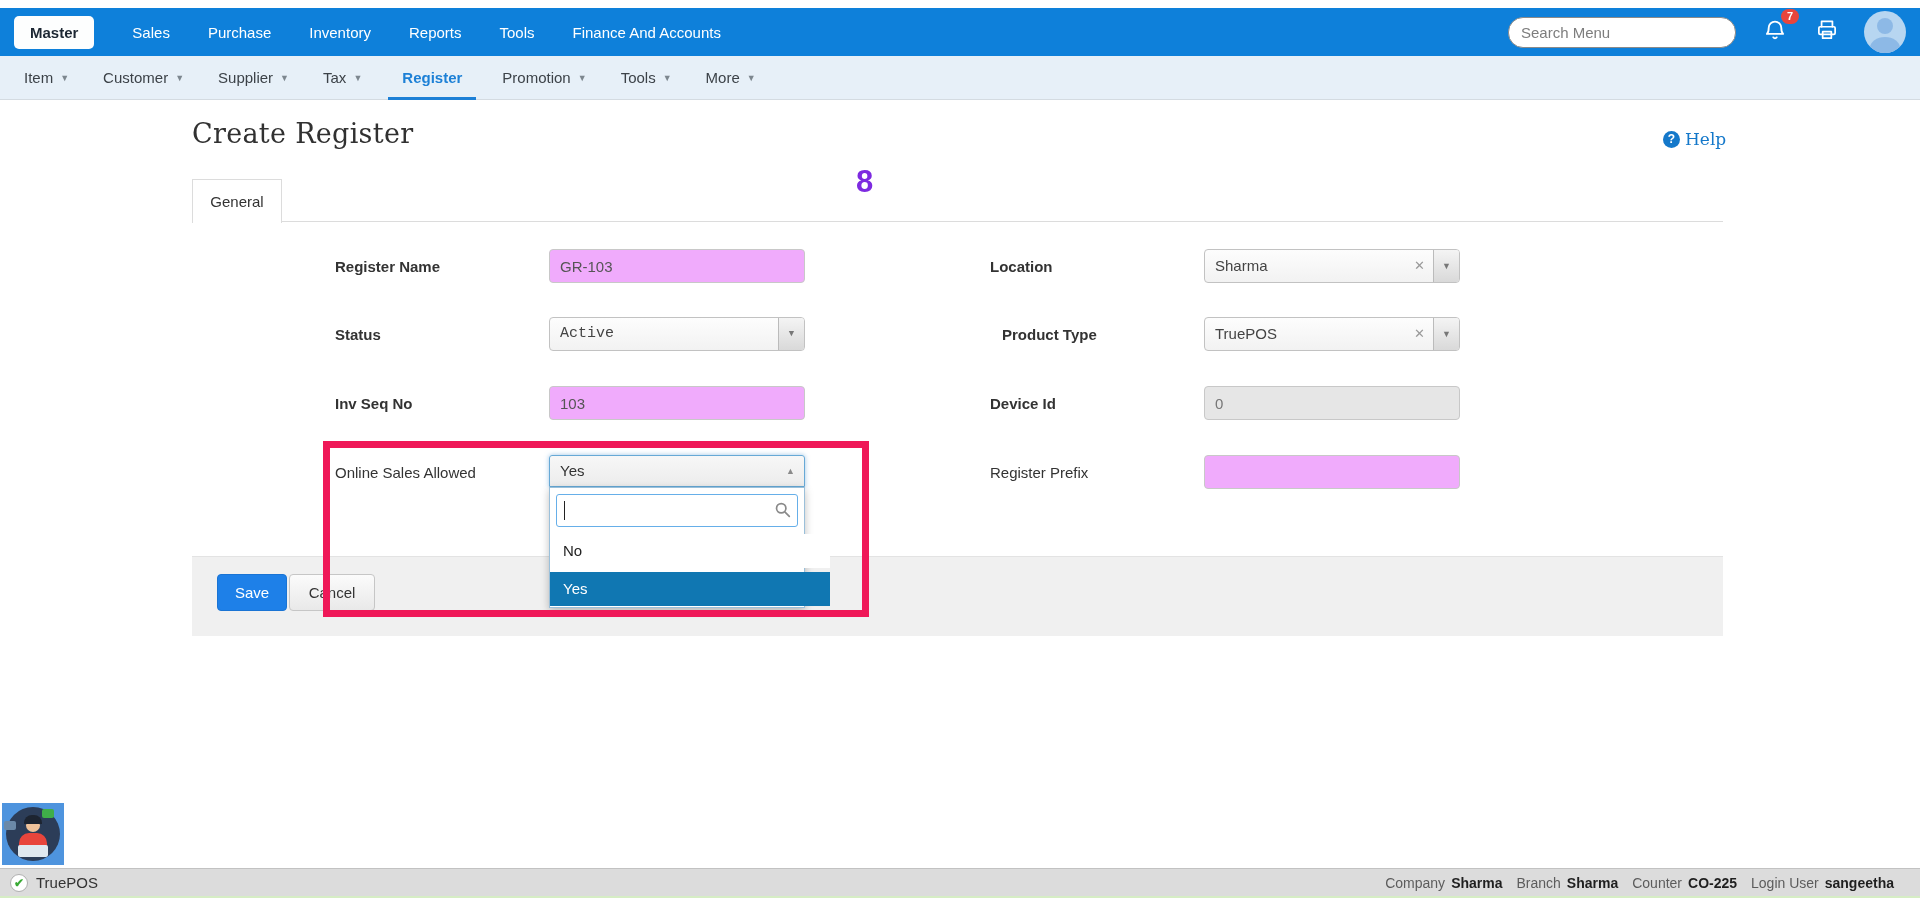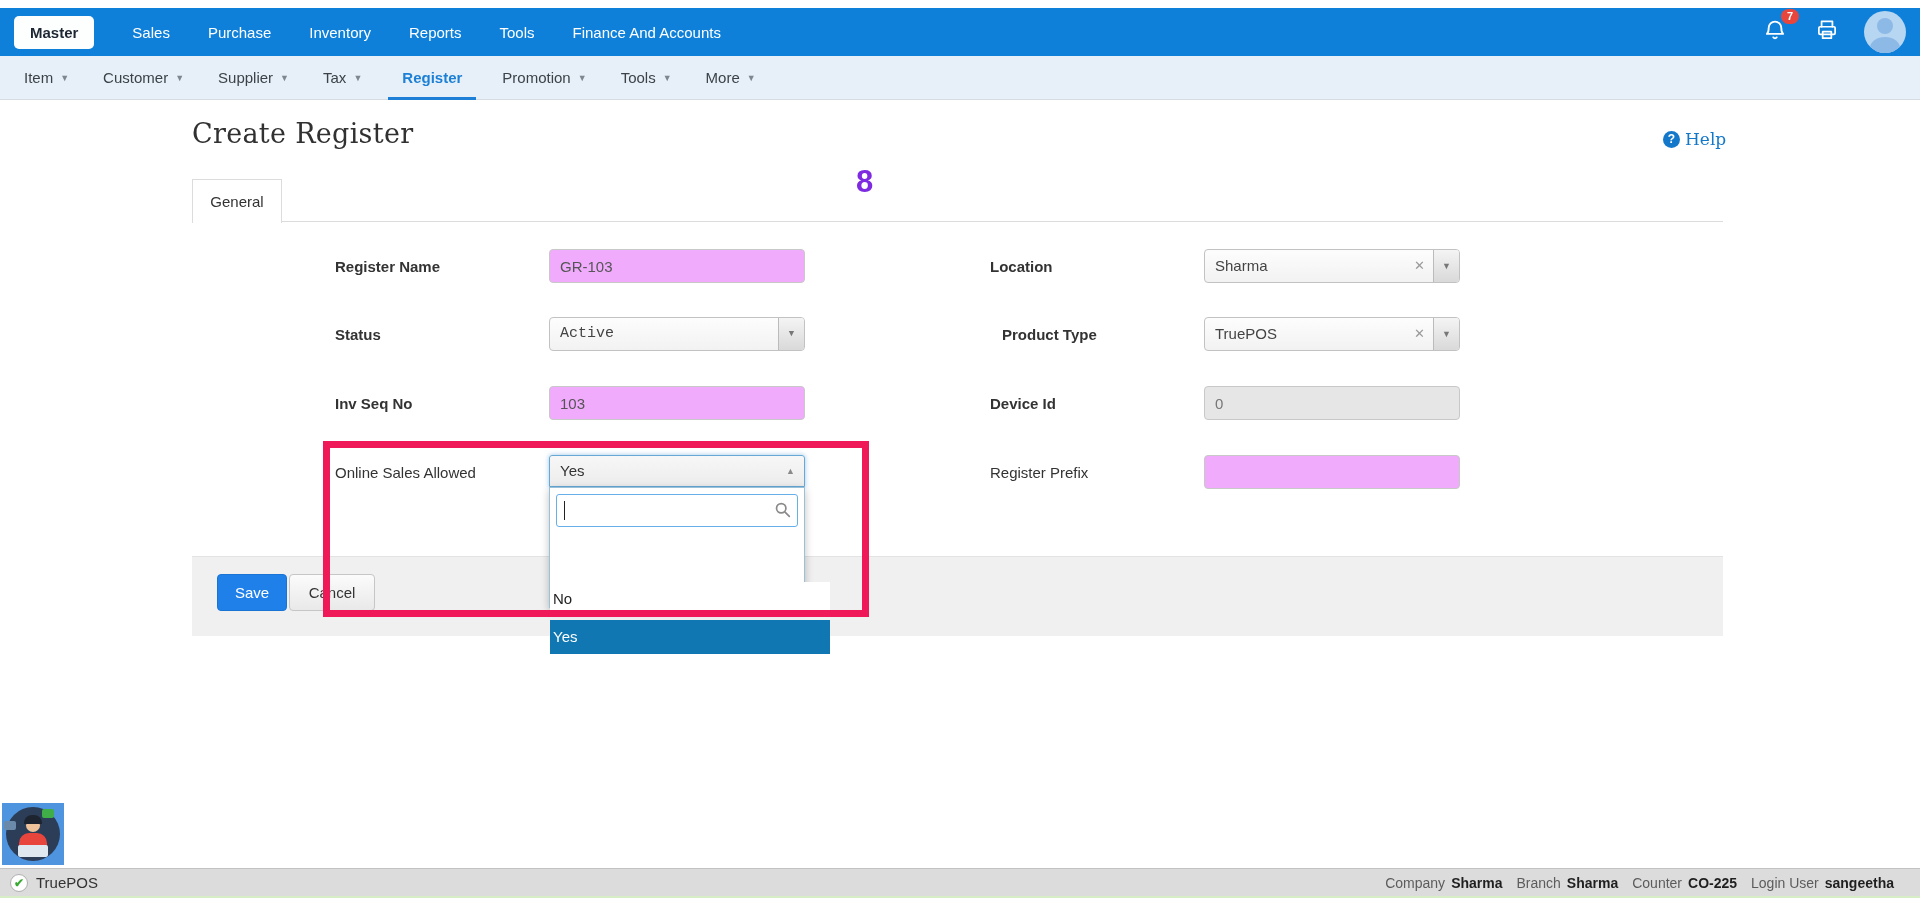--- a/index.html
+++ b/index.html
@@ -50,21 +50,21 @@
   .fselect .dd-btn { position:absolute; right:0; top:0; width:26px; height:32px; border-left:1px solid #bbb; background:linear-gradient(#f4f4f4,#d9d9d9); border-radius:0 3px 3px 0; display:flex; align-items:center; justify-content:center; color:#777; font-size:9px; cursor:pointer; }
 
   
   #combo-head { position:absolute; left:549px; top:455px; width:256px; height:32px; border:1px solid #67a9d6; box-shadow:0 0 5px rgba(80,150,210,.55); background:linear-gradient(#f7f7f7,#ececec); border-radius:3px 3px 0 0; font-size:15px; color:#333; cursor:pointer; z-index:30; }
   #combo-head .val { position:absolute; left:10px; top:6px; }
   #combo-head .arrow { position:absolute; right:9px; top:10px; font-size:9px; color:#8a8a8a; }
   #combo-panel { position:absolute; left:549px; top:487px; width:256px; height:121px; background:#fff; border:1px solid #9bc0da; box-shadow:0 3px 8px rgba(0,0,0,.25); z-index:30; }
   #combo-search { position:absolute; left:6px; top:6px; width:242px; height:33px; border:1px solid #66afe9; border-radius:3px; padding:0 26px 0 8px; font-size:15px; outline:none; }
   #combo-cursor { position:absolute; left:14px; top:13px; width:1px; height:19px; background:#222; }
   #combo-mag { position:absolute; left:224px; top:13px; }
-  .combo-opt { position:absolute; left:0; width:280px; height:34px; line-height:34px; padding-left:3px; font-size:15px; cursor:pointer;margin-top:48px; }
+  .combo-opt { position:absolute; left:0; width:280px; height:34px; line-height:34px; padding-left:13px; font-size:15px; cursor:pointer; }
   #opt-no { top:46px; color:#222; background:#fff; }
   #opt-yes { top:84px; color:#fff; background:#1077b2; }
 
   
   #pink-box { position:absolute; left:323px; top:441px; width:546px; height:176px; border:7px solid #ef1858; z-index:40; pointer-events:none; }
 
   
   #form-footer { position:absolute; left:192px; top:556px; width:1531px; height:80px; background:#f0f0f0; border-top:1px solid #e3e3e3; }
   #save-btn { position:absolute; left:217px; top:574px; width:70px; height:37px; background:#1e80e8; border:1px solid #1a74d4; border-radius:4px; color:#fff; font-size:15px; display:flex; align-items:center; justify-content:center; cursor:pointer; z-index:5; }
   #cancel-btn { position:absolute; left:289px; top:574px; width:86px; height:37px; background:linear-gradient(#fbfbfb,#e9e9e9); border:1px solid #c6c6c6; border-radius:4px; color:#333; font-size:15px; display:flex; align-items:center; justify-content:center; cursor:pointer; z-index:5; }
@@ -94,20 +94,21 @@
 
 <div id="topnav">
   <div class="brand-pill">Master</div>
   <div class="topnav-item">Sales</div>
   <div class="topnav-item">Purchase</div>
   <div class="topnav-item">Inventory</div>
   <div class="topnav-item">Reports</div>
   <div class="topnav-item">Tools</div>
   <div class="topnav-item">Finance And Accounts</div>
   <div id="topnav-right">
+    <input id="search-menu" type="text" placeholder="Search Menu" style="">
     <div class="icon-btn">
       <span>
         <svg width="26" height="26" viewBox="0 0 24 24" fill="none" stroke="#ffffff" stroke-width="1.7" stroke-linecap="round" stroke-linejoin="round">
           <path d="M6.2 10a5.8 5.8 0 1 1 11.6 0c0 4.2 1.7 5.6 1.7 5.6H4.5S6.2 14.2 6.2 10z"></path>
           <path d="M10.4 18.8a1.9 1.9 0 0 0 3.2 0"></path>
         </svg>
       </span>
       <span class="badge">7</span>
     </div>
     <div class="icon-btn">

